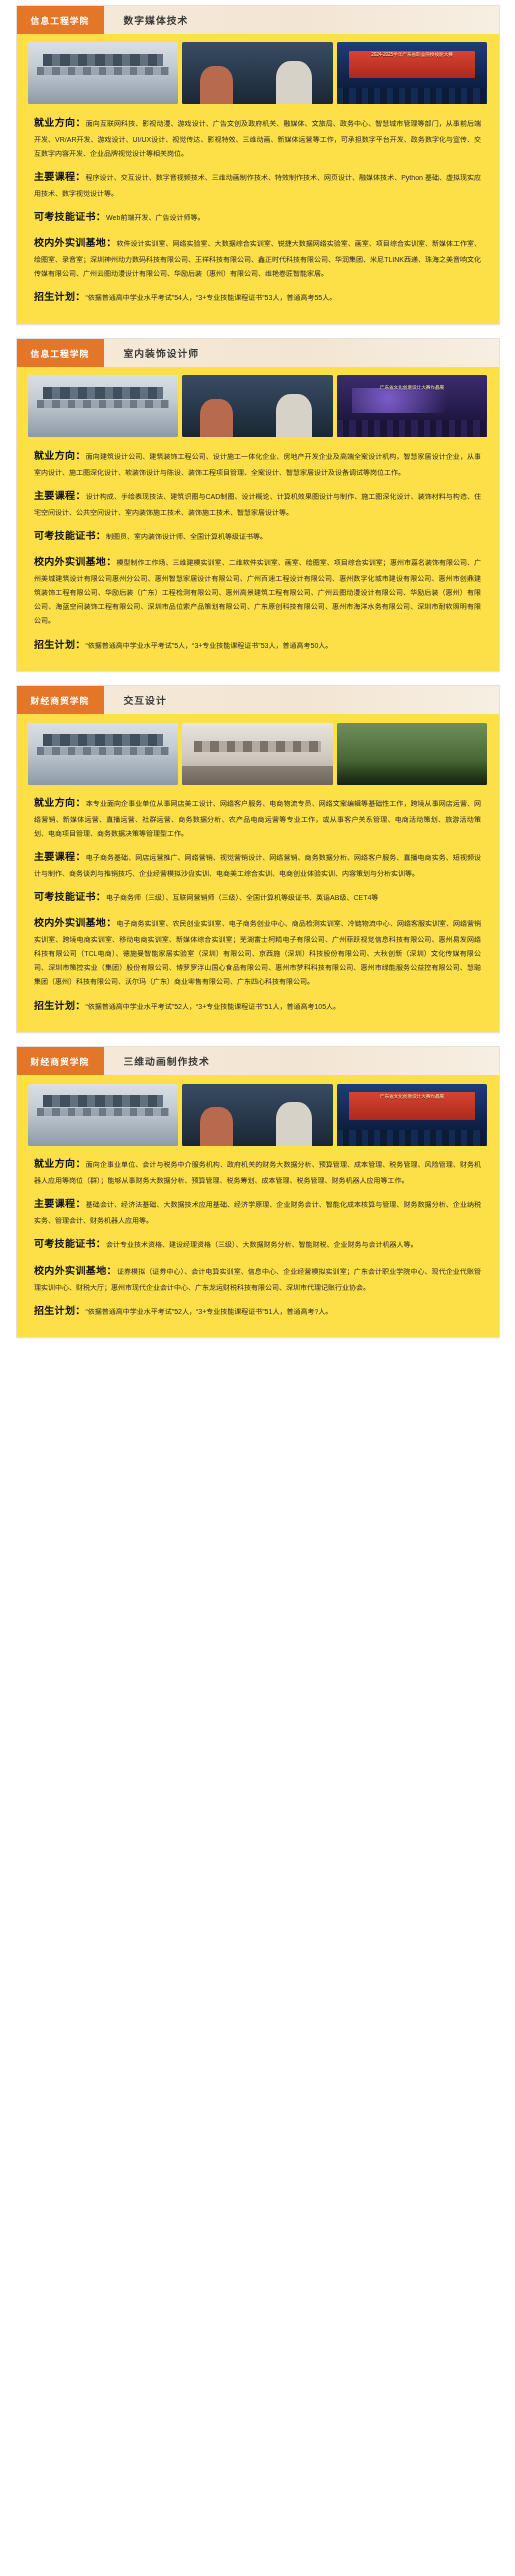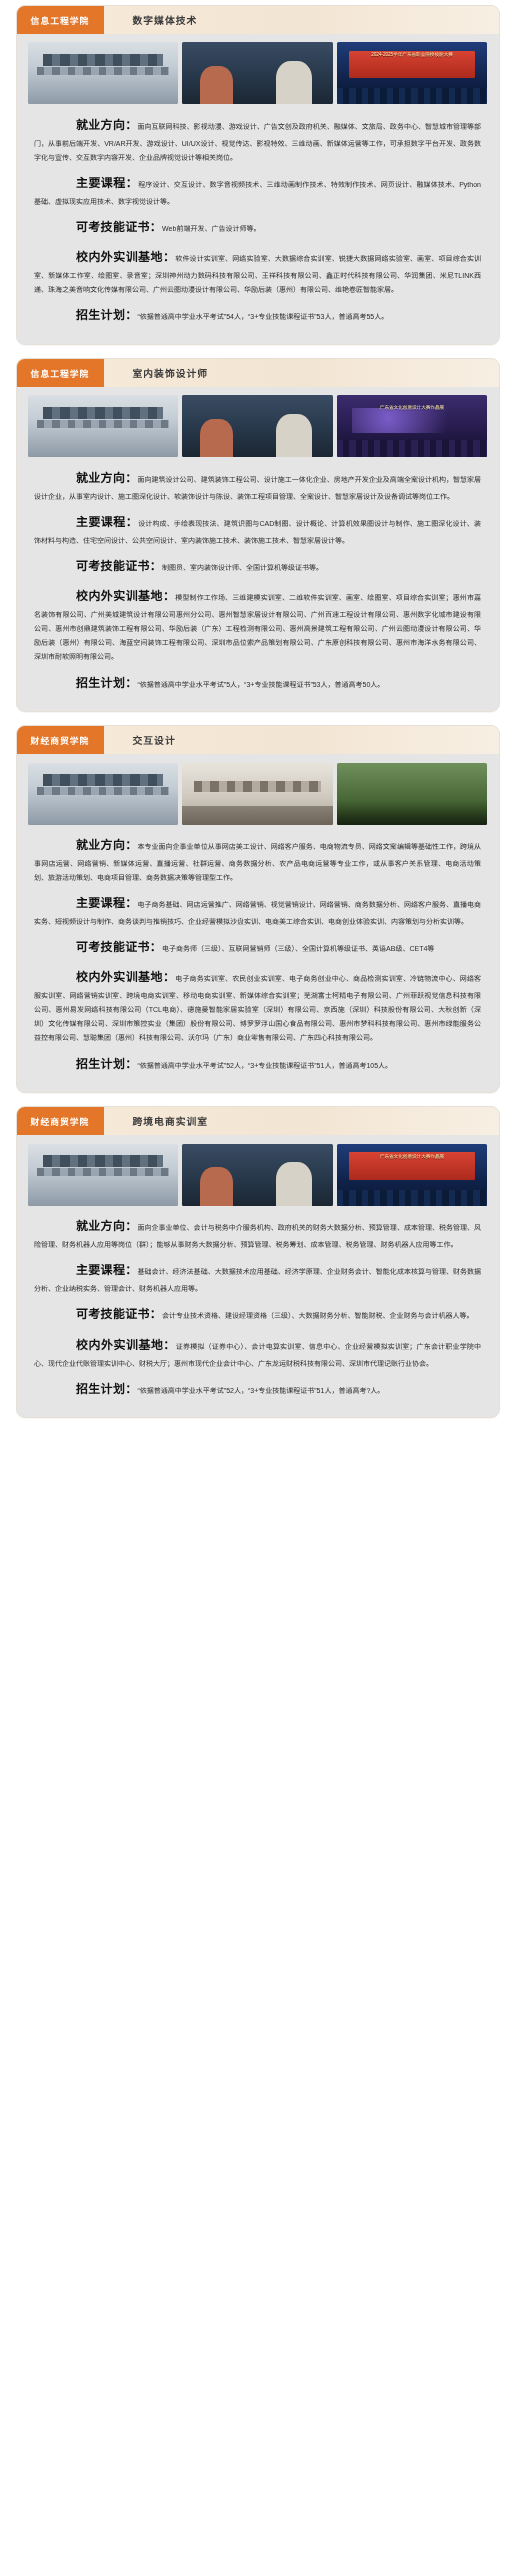--- a/index.html
+++ b/index.html
@@ -10,22 +10,22 @@
     color:#1a1a1a;
     -webkit-font-smoothing:antialiased;
   }
   .page{width:515px;margin:0 auto;padding:5.2px 0 15.5px;box-sizing:border-box;}
 
   
   .section{
     width:484px;
     margin:0 auto 13.4px;
     border:0.5px solid #e6e0d8;
-    border-radius:9px;
-    background:#e5e5e5;
+    border-radius:1px;
+    background:#fde047;
     box-sizing:border-box;
     overflow:hidden;
     box-shadow:0 0.5px 1px rgba(0,0,0,0.04);
   }
   .sec-head{
     display:flex;
     align-items:stretch;
     background:linear-gradient(90deg,#f6ead9 0%,#f3e5d3 60%,#f7efe3 100%);
     height:28px;
   }
@@ -42,21 +42,21 @@
     min-width:87px;
     box-sizing:border-box;
   }
   .sec-major{
     color:#3b3b3b;
     font-size:9.8px;
     font-weight:bold;
     letter-spacing:1px;
     display:flex;
     align-items:center;
-    padding-left:29px;
+    padding-left:20px;
   }
 
   
   .photos{
     display:flex;
     gap:4.1px;
     padding:8.2px 11.3px 3.1px;
   }
   .photo{
     flex:1;
@@ -140,23 +140,22 @@
     font-size:7px;
     line-height:2.0;
     color:#2b2b2b;
     text-align:justify;
     margin:0 0 6.2px;
     text-indent:0;
   }
   .para .lbl{
     font-weight:bold;
     color:#111111;
-    font-size:12px;
+    font-size:10px;
     letter-spacing:0.3px;
-    margin-left:42px;
   }
   .para.plan .lbl{font-weight:bold;}
 </style>
 </head>
 <body>
 
 <div class="page">
 
   <div class="section">
     <div class="sec-head">
@@ -215,21 +214,21 @@
       <p class="para"><span class="lbl">主要课程：</span><span>电子商务基础、网店运营推广、网络营销、视觉营销设计、网络营销、商务数据分析、网络客户服务、直播电商实务、短视频设计与制作、商务谈判与推销技巧、企业经营模拟沙盘实训、电商美工综合实训、电商创业体验实训、内容策划与分析实训等。</span></p>
       <p class="para"><span class="lbl">可考技能证书：</span><span>电子商务师（三级）、互联网营销师（三级）、全国计算机等级证书、英语AB级、CET4等</span></p>
       <p class="para"><span class="lbl">校内外实训基地：</span><span>电子商务实训室、农民创业实训室、电子商务创业中心、商品检测实训室、冷链物流中心、网络客服实训室、网络营销实训室、跨境电商实训室、移动电商实训室、新媒体综合实训室；芜湖富士柯精电子有限公司、广州菲跃视觉信息科技有限公司、惠州易发网络科技有限公司（TCL电商）、德施曼智能家居实验室（深圳）有限公司、京西施（深圳）科技股份有限公司、大秋创新（深圳）文化传媒有限公司、深圳市策控实业（集团）股份有限公司、博罗罗浮山国心食品有限公司、惠州市梦科科技有限公司、惠州市绿能服务公益控有限公司、慧聪集团（惠州）科技有限公司、沃尔玛（广东）商业零售有限公司、广东四心科技有限公司。</span></p>
       <p class="para plan"><span class="lbl">招生计划：</span><span>“依据普通高中学业水平考试”52人，“3+专业技能课程证书”51人，普通高考105人。</span></p>
     </div>
   </div>
 
   <div class="section">
     <div class="sec-head">
       <div class="sec-college">财经商贸学院</div>
-      <div class="sec-major">跨境电商实训室</div>
+      <div class="sec-major">三维动画制作技术</div>
     </div>
     <div class="photos">
       <div class="photo ph-lab"></div>
       <div class="photo ph-people"></div>
       <div class="photo ph-stage">
         <div class="ph-caption">广东省文化创意设计大赛作品展</div>
       </div>
     </div>
     <div class="body">
       <p class="para"><span class="lbl">就业方向：</span><span>面向企事业单位、会计与税务中介服务机构、政府机关的财务大数据分析、预算管理、成本管理、税务管理、风险管理、财务机器人应用等岗位（群）；能够从事财务大数据分析、预算管理、税务筹划、成本管理、税务管理、财务机器人应用等工作。</span></p>

